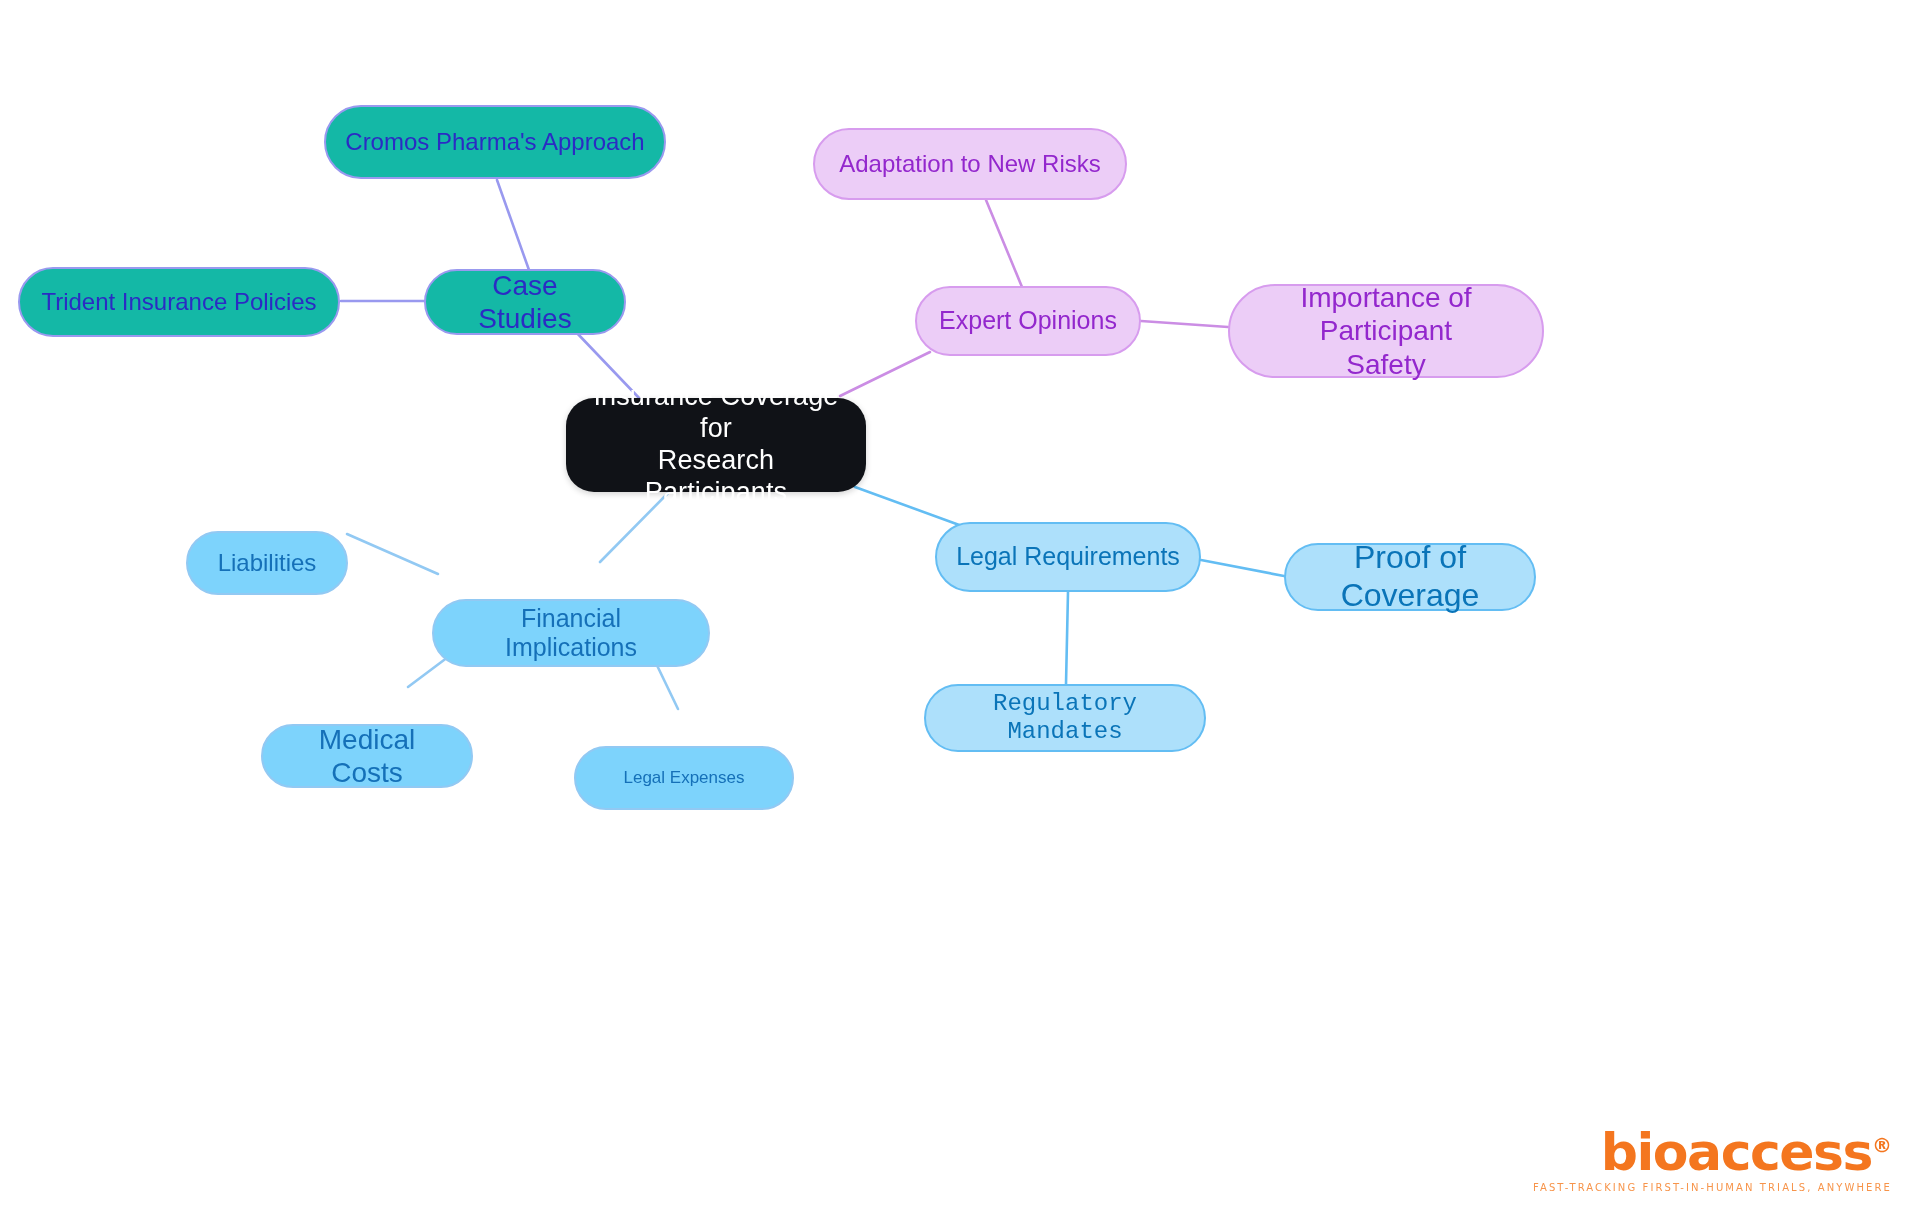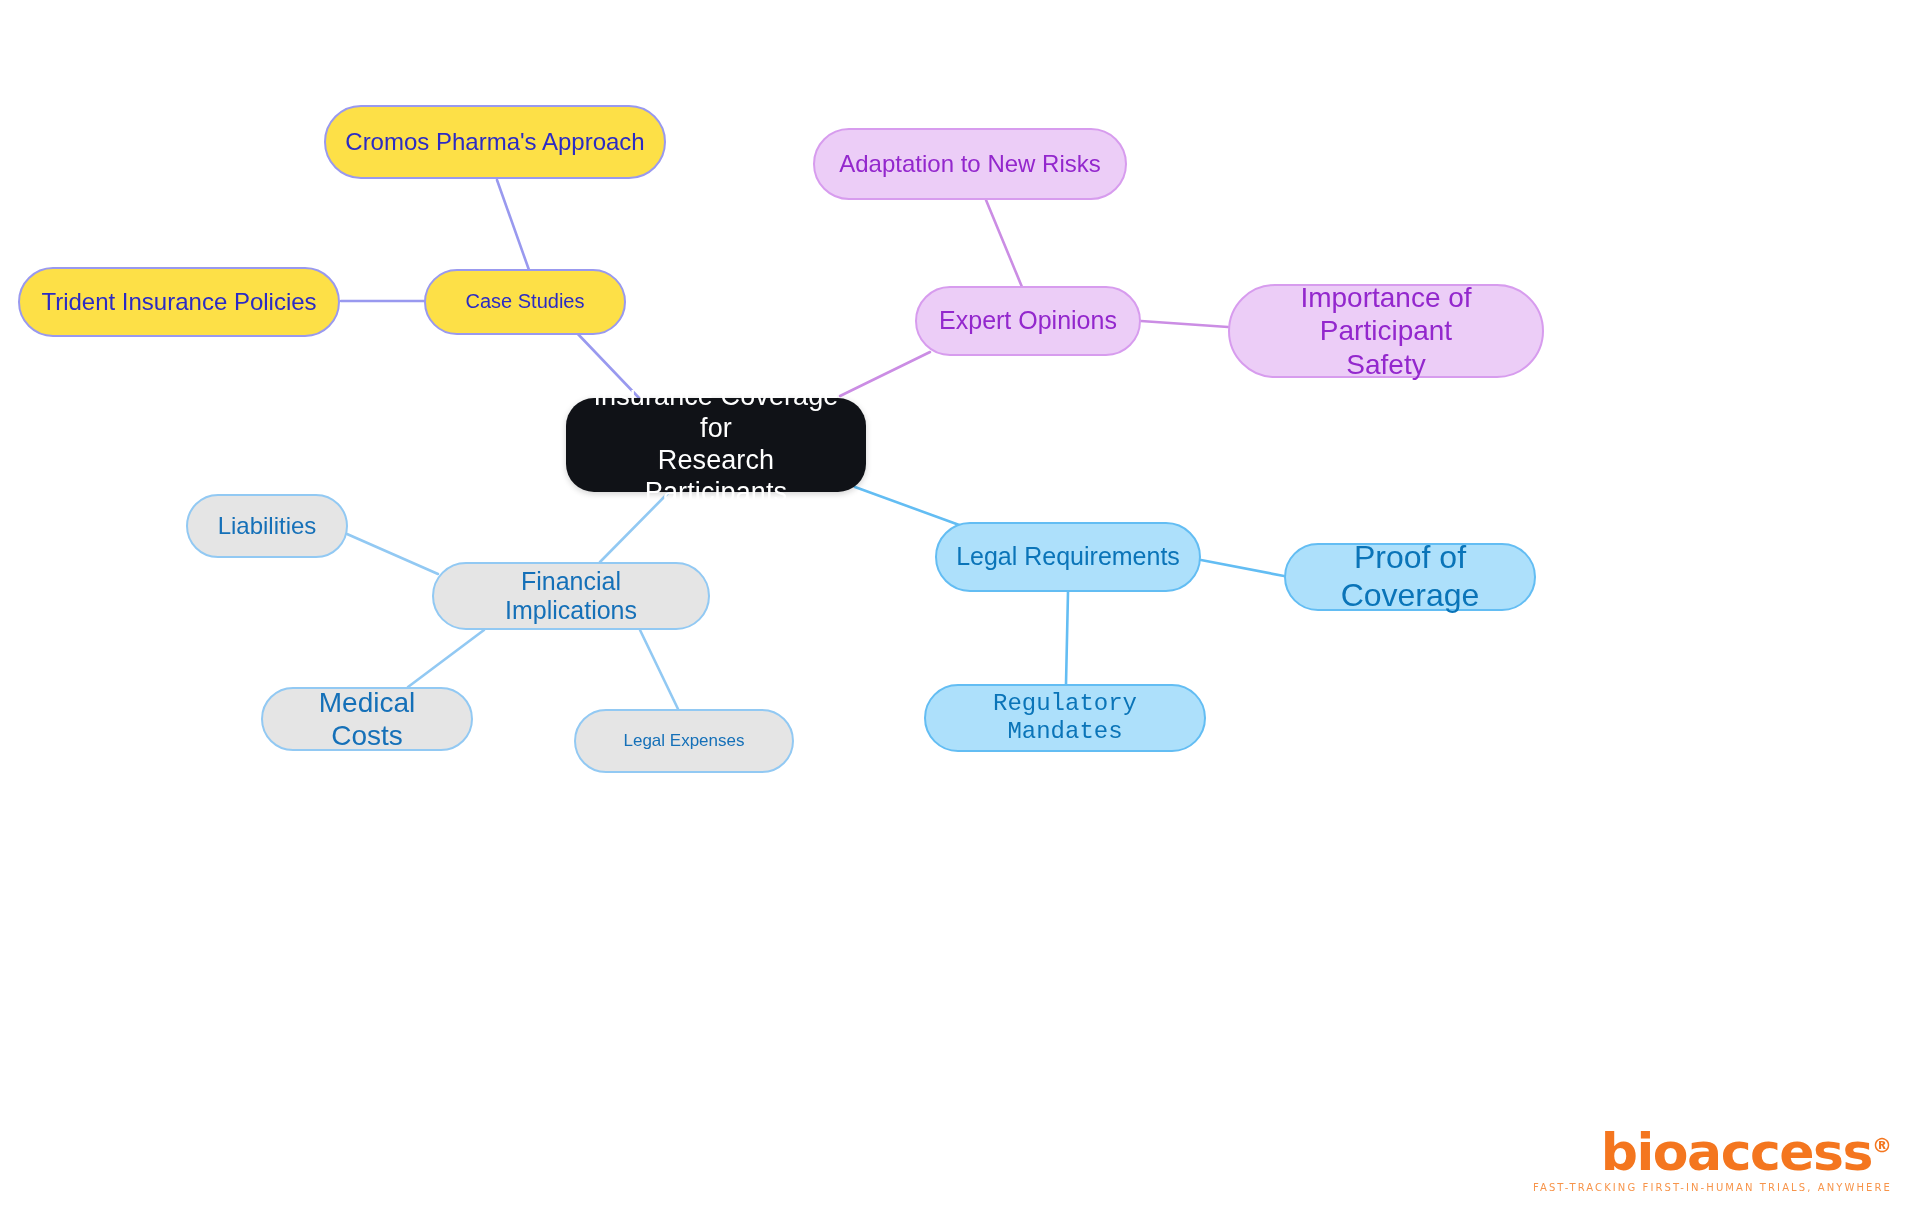--- a/index.html
+++ b/index.html
@@ -42,38 +42,39 @@
   .node.root {
     border-radius: 28px;
     border-width: 0;
     background: #101217;
     color: #ffffff;
     font-size: 27px;
     letter-spacing: 0.1px;
     box-shadow: 0 2px 6px rgba(0,0,0,0.18);
   }
   .node.periwinkle {
-    background: #fde047;
+    background: #14b8a6;
     border-color: #9999ef;
     color: #2b2bc4;
   }
   .node.violet {
     background: #eccdf7;
     border-color: #d79cee;
     color: #9327cd;
   }
   .node.blue-strong {
     background: #ade0fb;
     border-color: #63bdf3;
     color: #0a74b8;
   }
   .node.blue-soft {
-    background: #e5e5e5;
+    background: #7dd3fc;
     border-color: #92c9f3;
     color: #1570b8;
+    margin-top: 37px;
   }
   .logo {
     position: absolute;
     right: 28px;
     bottom: 22px;
     text-align: right;
     user-select: none;
   }
   .logo-word {
     font-family: "DejaVu Sans", sans-serif;
@@ -116,21 +117,21 @@
       <path d="M 1068 592 L 1066 684" stroke="#63bdf3" stroke-width="2.6" fill="none" stroke-linecap="round"></path>
       <path d="M 672 489 L 600 562" stroke="#92c9f3" stroke-width="2.6" fill="none" stroke-linecap="round"></path>
       <path d="M 438 574 L 347 534" stroke="#92c9f3" stroke-width="2.6" fill="none" stroke-linecap="round"></path>
       <path d="M 484 630 L 408 687" stroke="#92c9f3" stroke-width="2.6" fill="none" stroke-linecap="round"></path>
       <path d="M 640 630 L 678 709" stroke="#92c9f3" stroke-width="2.6" fill="none" stroke-linecap="round"></path>
     </svg>
 
   <div id="nodes">
       <div class="node root" style="left: 566px; top: 398px; width: 300px; height: 94px;">Insurance Coverage for
 Research Participants</div>
-      <div class="node periwinkle" style="font-size: 20px; left: 424px; top: 269px; width: 202px; height: 66px;">Case Studies</div>
+      <div class="node periwinkle" style="font-size: 28px; left: 424px; top: 269px; width: 202px; height: 66px;">Case Studies</div>
       <div class="node periwinkle" style="font-size: 24px; left: 324px; top: 105px; width: 342px; height: 74px;">Cromos Pharma's Approach</div>
       <div class="node periwinkle" style="font-size: 24px; left: 18px; top: 267px; width: 322px; height: 70px;">Trident Insurance Policies</div>
       <div class="node violet" style="font-size: 25px; left: 915px; top: 286px; width: 226px; height: 70px;">Expert Opinions</div>
       <div class="node violet" style="font-size: 24px; left: 813px; top: 128px; width: 314px; height: 72px;">Adaptation to New Risks</div>
       <div class="node violet" style="font-size: 28px; left: 1228px; top: 284px; width: 316px; height: 94px;">Importance of Participant
 Safety</div>
       <div class="node blue-strong" style="font-size: 25px; left: 935px; top: 522px; width: 266px; height: 70px;">Legal Requirements</div>
       <div class="node blue-strong" style="font-size: 32px; left: 1284px; top: 543px; width: 252px; height: 68px;">Proof of Coverage</div>
       <div class="node blue-strong" style="font-size: 24px; left: 924px; top: 684px; width: 282px; height: 68px; font-family: Liberation Mono, monospace;">Regulatory Mandates</div>
       <div class="node blue-soft" style="font-size: 25px; left: 432px; top: 562px; width: 278px; height: 68px;">Financial Implications</div>

